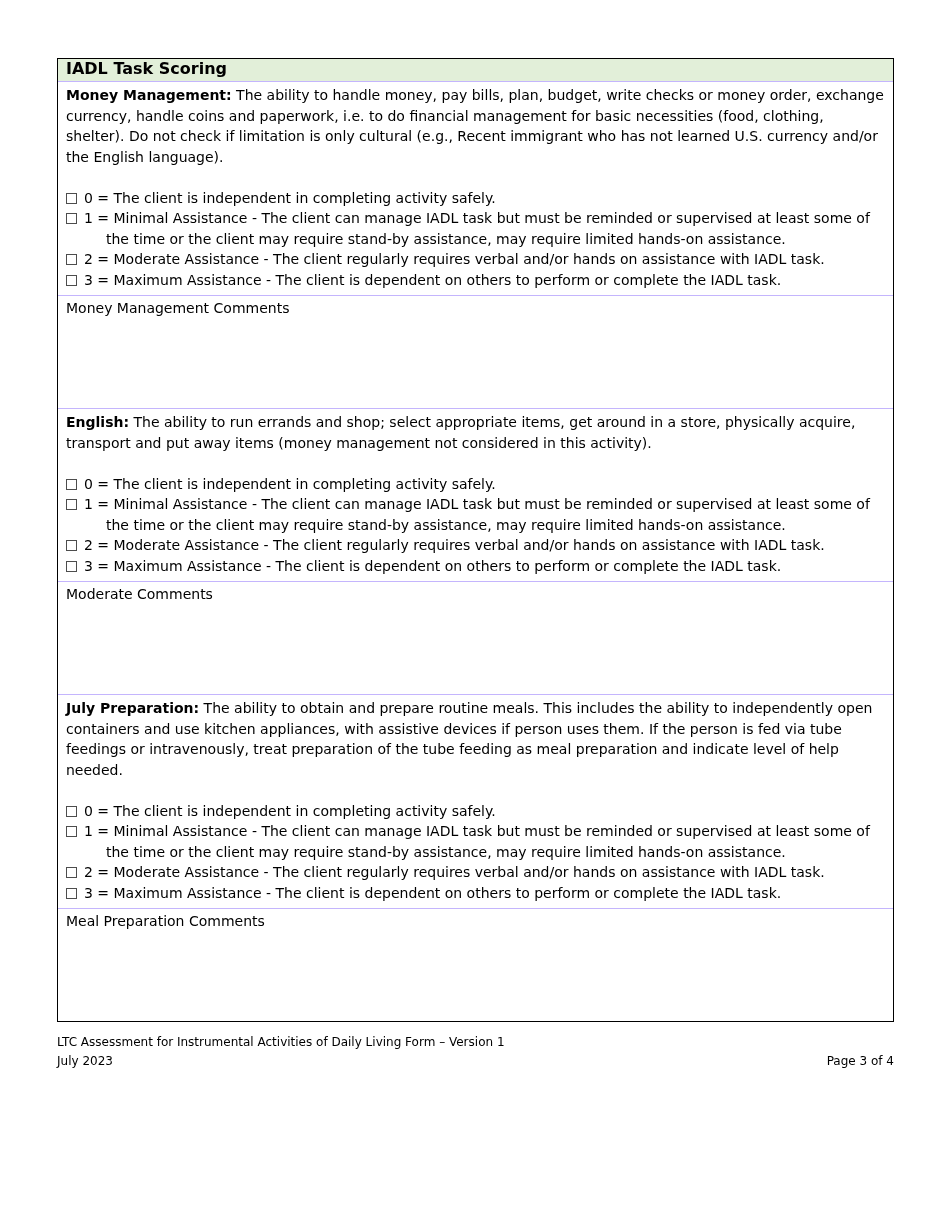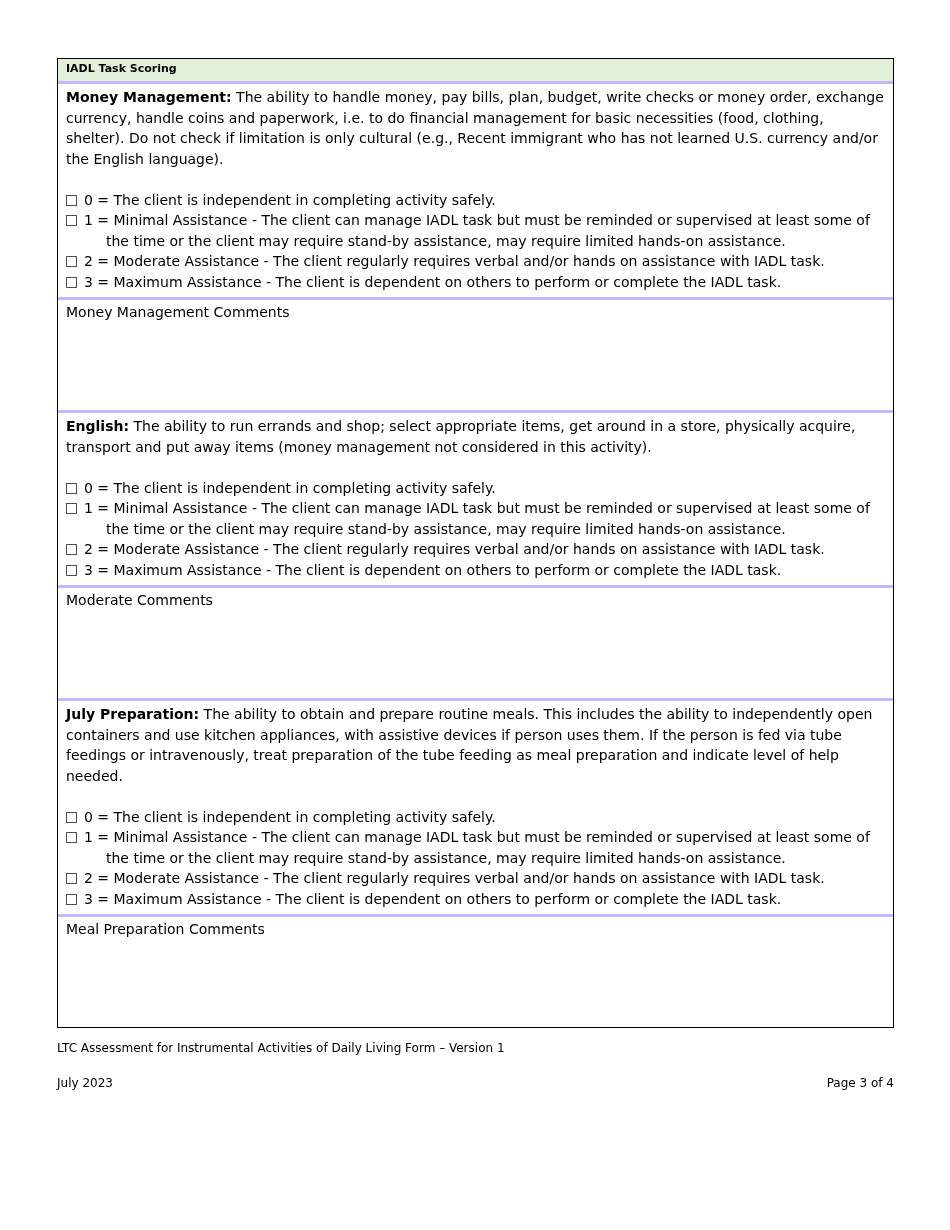--- a/index.html
+++ b/index.html
@@ -8,25 +8,25 @@
     width: 950px; height: 1230px;
     background: #ffffff;
     color: #000000;
     font-family: "DejaVu Sans", "Liberation Sans", sans-serif;
     font-size: 14px;
     line-height: 20.5px;
   }
   .sheet { padding: 58px 56px 0 57px; }
 
   .form-table { border: 1px solid #000; }
-  .row + .row { border-top: 3px solid #c4b5fd; }
+  .row + .row { border-top: 1px solid #c4b5fd; }
 
   .header-row {
     font-weight: bold;
-    font-size: 11px;
+    font-size: 16px;
     padding: 0 8px 2px 8px;
     line-height: 20px;
   }
 
   .desc-row { padding: 3px 8px 5px 8px; }
   .desc-row p { margin: 0; }
   .desc-row b { font-weight: bold; }
 
   .options { margin-top: 20.5px; }
   .option {
@@ -41,21 +41,21 @@
     margin-right: 7px;
     vertical-align: -1px;
   }
 
   .comments-row {
     height: 113px;
     padding: 2px 8px;
   }
 
   .page-footer { margin-top: 11px; font-size: 12px; line-height: 18.5px; }
-  .page-footer .line2 { display: flex; justify-content: space-between; margin-top: 16px; }
+  .page-footer .line2 { display: flex; justify-content: space-between; }
 </style>
 </head>
 <body>
 
 <div class="sheet">
   <div class="form-table">
 
     <div class="row header-row" style="background: rgb(226, 239, 217);">IADL Task Scoring</div>
 
     <div class="row desc-row">

